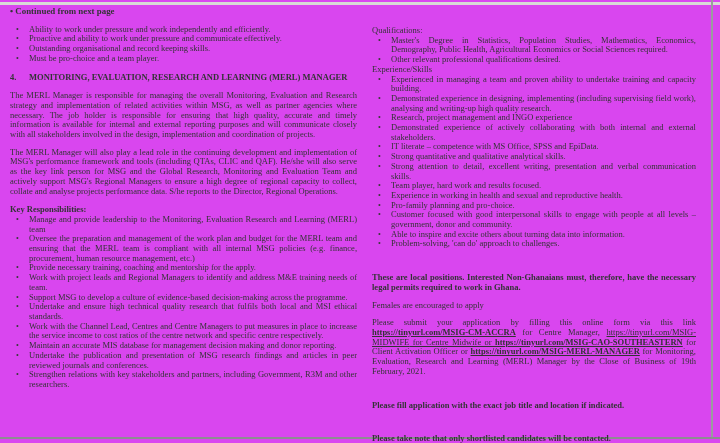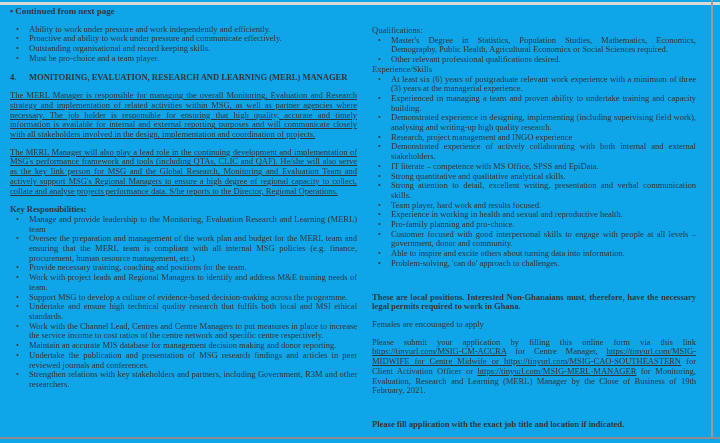--- a/index.html
+++ b/index.html
@@ -4,47 +4,47 @@
 <style>
   * { box-sizing: border-box; }
   html, body { margin: 0; padding: 0; }
   body {
     width: 720px; height: 443px;
     background: #fbfbf9;
     font-family: "Liberation Serif", "DejaVu Serif", serif;
     color: #333335;
     overflow: hidden;
   }
-  .sheet { position: relative; width: 720px; height: 443px; background: #0ea5e9; }
+  .sheet { position: relative; width: 720px; height: 443px; background: #d946ef; }
 
   .rule-top    { position: absolute; top: 2px; left: 0; width: 720px; height: 3px; background: #d9d9d6; }
   .rule-bottom { position: absolute; top: 437px; left: 0; width: 720px; height: 2px; background: #8d8d90; }
   .rule-right  { position: absolute; top: 0; bottom: 4px; right: 7px; width: 2px; background: #9b9b9e; }
 
   .columns { position: absolute; top: 7px; left: 10px; width: 686px; display: flex; gap: 15px; }
   .col { font-size: 8.5px; line-height: 9.7px; text-align: justify; }
   .col-left  { width: 347px; flex: none; }
   .col-right { width: 324px; flex: none; padding-top: 19px; }
 
   .continued { font-weight: bold; font-size: 8.9px; margin: 0 0 8px 0; text-align: left; }
   .continued::before { content: "\2022\00a0"; }
 
   ul.bullets { list-style: none; margin: 0; padding: 0; }
   ul.bullets li { position: relative; padding-left: 19px; }
   ul.bullets li::before { content: "\2022"; position: absolute; left: 6px; top: 0; font-size: 8px; color: #3a3a3c; }
 
   .section-heading { display: flex; font-weight: bold; margin: 9px 0; text-align: left; }
   .section-heading .num { width: 19px; flex: none; }
-  .para { margin: 0 0 8px 0; text-decoration: underline; }
+  .para { margin: 0 0 8px 0; }
   .subheading { font-weight: bold; margin: 9px 0 0 0; text-align: left; }
   .r-heading { font-weight: normal; text-align: left; }
   .mt14 { }
   .note { margin: 8px 0 0 0; }
   .note-bold { margin: 24px 0 0 0; font-weight: bold; }
-  .lnk { font-weight: normal; text-decoration: underline; }
+  .lnk { font-weight: bold; text-decoration: underline; }
   .lnk-plain { text-decoration: underline; }
 </style>
 </head>
 <body>
 
 <div class="sheet">
   <div class="rule-top"></div>
   <div class="rule-right"></div>
   <div class="rule-bottom"></div>
 
@@ -65,41 +65,40 @@
         <span>MONITORING, EVALUATION, RESEARCH AND LEARNING (MERL) MANAGER</span>
       </div>
 
       <p class="para">The MERL Manager is responsible for managing the overall Monitoring, Evaluation and Research strategy and implementation of related activities within MSG, as well as partner agencies where necessary. The job holder is responsible for ensuring that high quality, accurate and timely information is available for internal and external reporting purposes and will communicate closely with all stakeholders involved in the design, implementation and coordination of projects.</p>
       <p class="para">The MERL Manager will also play a lead role in the continuing development and implementation of MSG's performance framework and tools (including QTAs, CLIC and QAF). He/she will also serve as the key link person for MSG and the Global Research, Monitoring and Evaluation Team and actively support MSG's Regional Managers to ensure a high degree of regional capacity to collect, collate and analyse projects performance data. S/he reports to the Director, Regional Operations.</p>
 
       <div class="subheading">Key Responsibilities:</div>
       <ul class="bullets">
         <li>Manage and provide leadership to the Monitoring, Evaluation Research and Learning (MERL) team</li>
         <li>Oversee the preparation and management of the work plan and budget for the MERL team and ensuring that the MERL team is compliant with all internal MSG policies (e.g. finance, procurement, human resource management, etc.)</li>
-        <li>Provide necessary training, coaching and positions for the team.</li>
+        <li>Provide necessary training, coaching and mentorship for the apply.</li>
         <li>Work with project leads and Regional Managers to identify and address M&amp;E training needs of team.</li>
         <li>Support MSG to develop a culture of evidence-based decision-making across the programme.</li>
         <li>Undertake and ensure high technical quality research that fulfils both local and MSI ethical standards.</li>
         <li>Work with the Channel Lead, Centres and Centre Managers to put measures in place to increase the service income to cost ratios of the centre network and specific centre respectively.</li>
         <li>Maintain an accurate MIS database for management decision making and donor reporting.</li>
         <li>Undertake the publication and presentation of MSG research findings and articles in peer reviewed journals and conferences.</li>
         <li>Strengthen relations with key stakeholders and partners, including Government, R3M and other researchers.</li>
       </ul>
     </div>
 
     <div class="col col-right">
       <div class="r-heading">Qualifications:</div>
       <ul class="bullets">
         <li>Master's Degree in Statistics, Population Studies, Mathematics, Economics, Demography, Public Health, Agricultural Economics or Social Sciences required.</li>
         <li>Other relevant professional qualifications desired.</li>
       </ul>
 
       <div class="r-heading mt14">Experience/Skills</div>
       <ul class="bullets">
-        <li>At least six (6) years of postgraduate relevant work experience with a minimum of three (3) years at the managerial experience.</li>
         <li>Experienced in managing a team and proven ability to undertake training and capacity building.</li>
         <li>Demonstrated experience in designing, implementing (including supervising field work), analysing and writing-up high quality research.</li>
         <li>Research, project management and INGO experience</li>
         <li>Demonstrated experience of actively collaborating with both internal and external stakeholders.</li>
         <li>IT literate – competence with MS Office, SPSS and EpiData.</li>
         <li>Strong quantitative and qualitative analytical skills.</li>
         <li>Strong attention to detail, excellent writing, presentation and verbal communication skills.</li>
         <li>Team player, hard work and results focused.</li>
         <li>Experience in working in health and sexual and reproductive health.</li>
         <li>Pro-family planning and pro-choice.</li>

